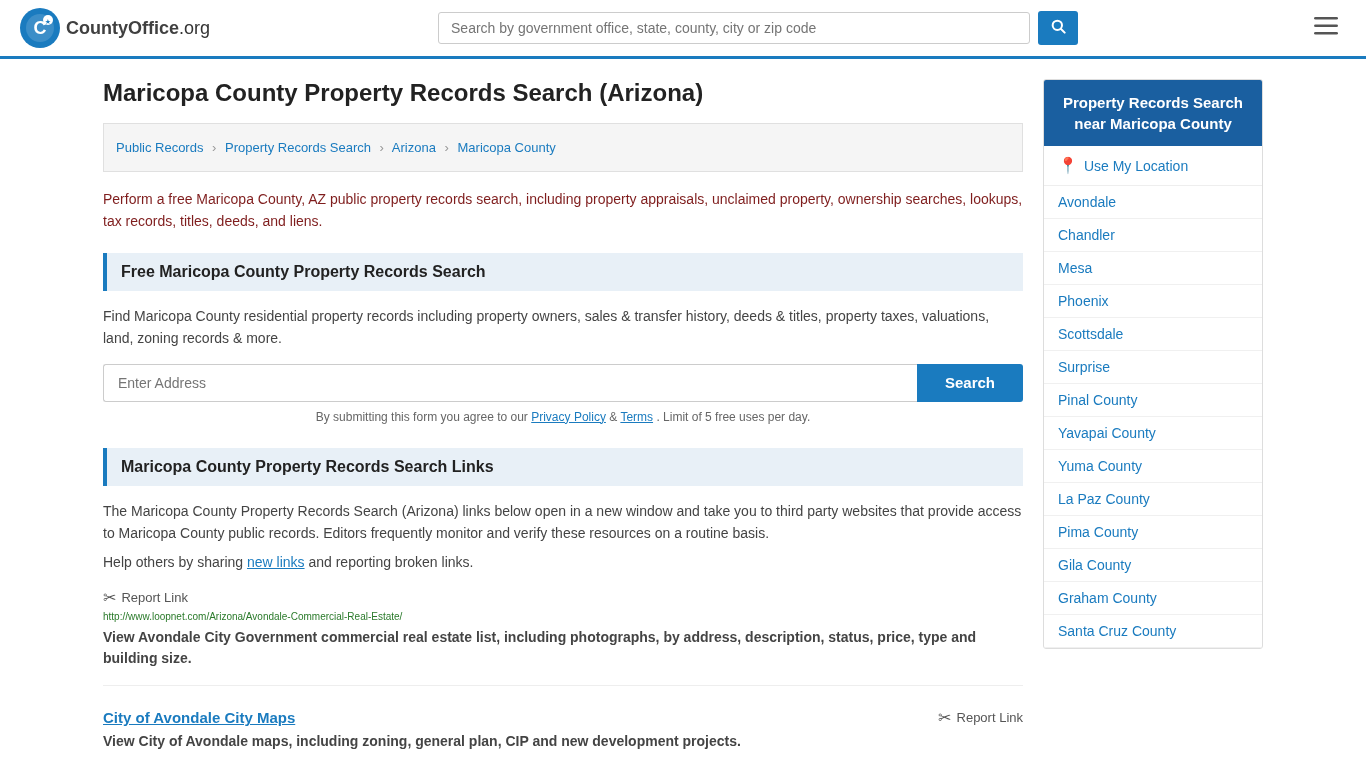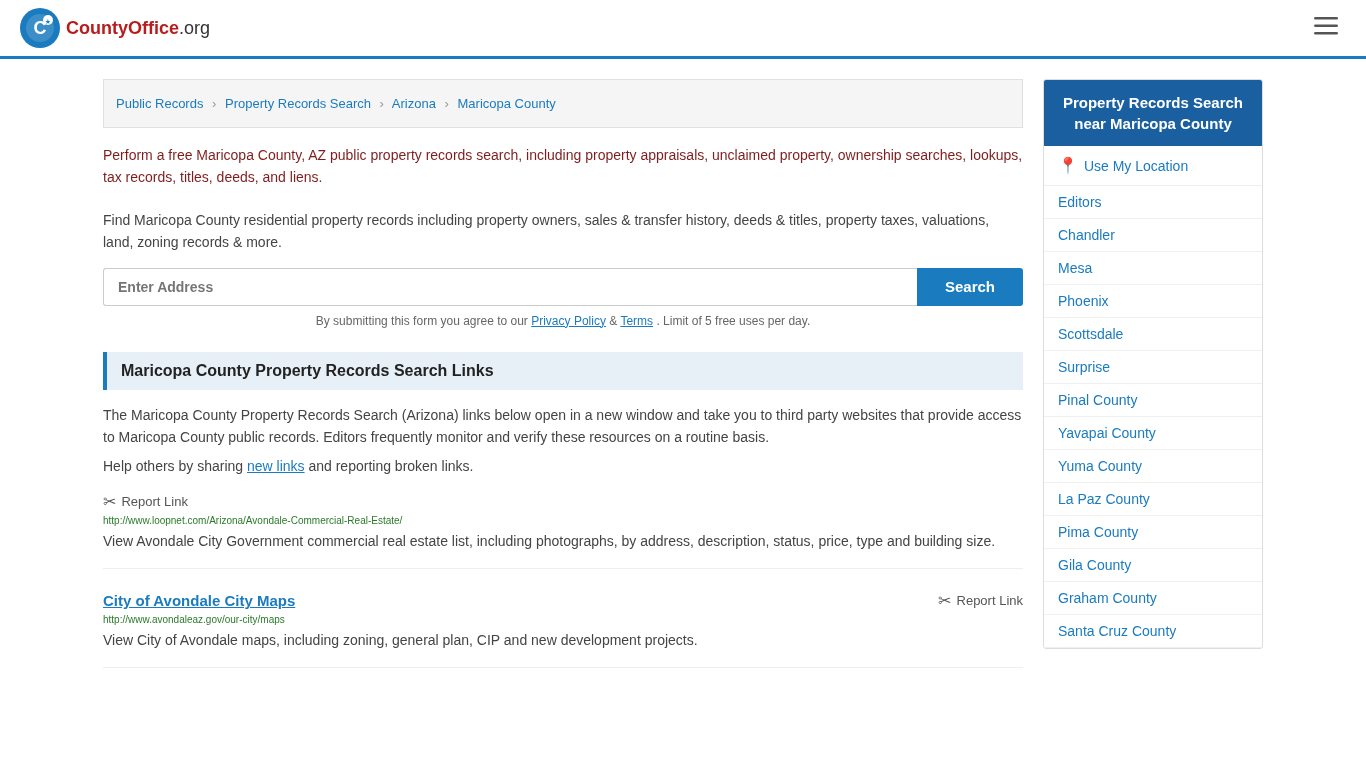--- a/index.html
+++ b/index.html
@@ -138,21 +138,20 @@
       margin-bottom: 8px;
     }
     #address-input {
       flex: 1;
       padding: 10px 14px;
       border: 1px solid #ccc;
       border-right: none;
       font-size: 14px;
       color: #999;
       border-radius: 3px 0 0 3px;
-      font-weight: bold;
     }
     #search-button {
       background: #1a7bbf;
       color: #fff;
       border: none;
       padding: 10px 28px;
       font-size: 15px;
       font-weight: bold;
       cursor: pointer;
       border-radius: 0 3px 3px 0;
@@ -196,21 +195,21 @@
       font-size: 13px;
       cursor: pointer;
       white-space: nowrap;
     }
     .report-icon { font-size: 16px; }
     .link-url {
       color: #2a7a2a;
       font-size: 10px;
       margin-bottom: 5px;
     }
-    .link-desc { font-size: 14px; color: #444; line-height: 1.5; }
+    .link-desc { font-size: 14px; color: #444; line-height: 1.5; font-weight: bold; }
 
     
     #sidebar-box {
       border: 1px solid #ddd;
       border-radius: 3px;
       overflow: hidden;
     }
     #sidebar-title {
       background: #1a5fa0;
       color: #fff;
@@ -248,52 +247,63 @@
   <div id="logo-area">
 
     <svg id="logo-icon" viewBox="0 0 40 40" xmlns="http://www.w3.org/2000/svg">
       <circle cx="20" cy="20" r="20" fill="#1a7bbf"></circle>
       <circle cx="20" cy="20" r="14" fill="#fff" opacity="0.15"></circle>
       <text x="20" y="26" text-anchor="middle" font-size="18" font-weight="bold" fill="#fff">C</text>
       <circle cx="28" cy="12" r="5" fill="#fff"></circle>
       <text x="28" y="16" text-anchor="middle" font-size="7" fill="#1a7bbf">★</text>
     </svg>
     <span id="logo-text">
-      <span style="color:#b91c1c;font-weight:bold;font-size:18px;">CountyOffice</span><span style="color:#333;font-weight:normal;">.org</span>
+      <span style="color:#404040;font-weight:bold;font-size:18px;">CountyOffice</span><span style="color:#333;font-weight:normal;">.org</span>
     </span>
   </div>
 
+  <div id="header-search-area">
+    <input id="header-search-input" type="text" placeholder="Search by government office, state, county, city or zip code" style="">
+    <button id="header-search-btn">
+      <svg width="16" height="16" viewBox="0 0 24 24" fill="none" stroke="white" stroke-width="3" stroke-linecap="round">
+        <circle cx="11" cy="11" r="7"></circle>
+        <line x1="16.5" y1="16.5" x2="22" y2="22"></line>
+      </svg>
+    </button>
+  </div>
 
   <div id="menu-icon">
     <svg width="24" height="18" viewBox="0 0 24 18">
       <rect width="24" height="2.5" rx="1.5" fill="#555"></rect>
       <rect y="7.5" width="24" height="2.5" rx="1.5" fill="#555"></rect>
       <rect y="15" width="24" height="2.5" rx="1.5" fill="#555"></rect>
     </svg>
   </div>
 </div>
 
 <div id="main-wrapper">
 
   <div id="content-area">
 
+    <h1 id="page-title">Maricopa County Property Records Search (Arizona)</h1>
 
     <div id="breadcrumb">
       <a href="#">Public Records</a>
       <span class="breadcrumb-sep">›</span>
       <a href="#">Property Records Search</a>
       <span class="breadcrumb-sep">›</span>
       <a href="#">Arizona</a>
       <span class="breadcrumb-sep">›</span>
       <a href="#">Maricopa County</a>
     </div>
 
     <p id="description-text">Perform a free Maricopa County, AZ public property records search, including property appraisals, unclaimed property, ownership searches, lookups, tax records, titles, deeds, and liens.</p>
 
     <div id="search-section">
+      <div class="section-header">Free Maricopa County Property Records Search</div>
       <p id="search-desc">Find Maricopa County residential property records including property owners, sales &amp; transfer history, deeds &amp; titles, property taxes, valuations, land, zoning records &amp; more.</p>
       <div id="address-search-row">
         <input id="address-input" type="text" placeholder="Enter Address" style="">
         <button id="search-button">Search</button>
       </div>
       <p id="form-note">
         <span>By submitting this form you agree to our</span>
         <a href="#">Privacy Policy</a>
         <span>&amp;</span>
         <a href="#">Terms</a>
@@ -322,36 +332,35 @@
       </div>
 
       <div class="link-card">
         <div class="link-card-header">
           <span class="link-card-title">City of Avondale City Maps</span>
           <div class="report-link-btn">
             <span class="report-icon">✂</span>
             <span>Report Link</span>
           </div>
         </div>
-        <div class="link-url">http://www.avondaleaz.gov/our-city/maps</div>
         <div class="link-desc">View City of Avondale maps, including zoning, general plan, CIP and new development projects.</div>
       </div>
     </div>
 
   </div>
 
   <div id="sidebar">
     <div id="sidebar-box">
       <div id="sidebar-title">Property Records Search near Maricopa County</div>
       <div id="use-my-location">
         <span class="location-pin">📍</span>
         <span>Use My Location</span>
       </div>
       <div id="sidebar-links">
-          <a class="sidebar-link" href="#">Editors</a>
+          <a class="sidebar-link" href="#">Avondale</a>
           <a class="sidebar-link" href="#">Chandler</a>
           <a class="sidebar-link" href="#">Mesa</a>
           <a class="sidebar-link" href="#">Phoenix</a>
           <a class="sidebar-link" href="#">Scottsdale</a>
           <a class="sidebar-link" href="#">Surprise</a>
           <a class="sidebar-link" href="#">Pinal County</a>
           <a class="sidebar-link" href="#">Yavapai County</a>
           <a class="sidebar-link" href="#">Yuma County</a>
           <a class="sidebar-link" href="#">La Paz County</a>
           <a class="sidebar-link" href="#">Pima County</a>

